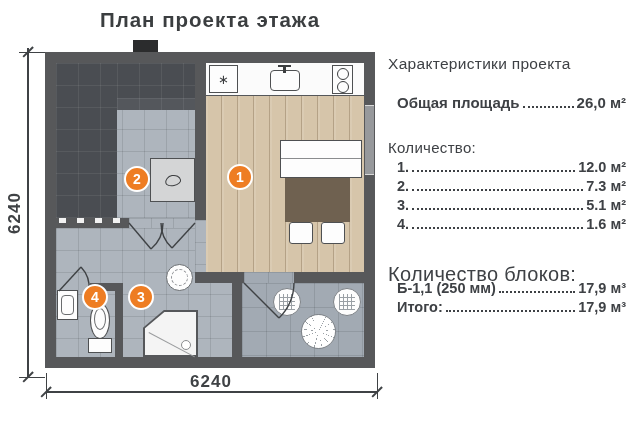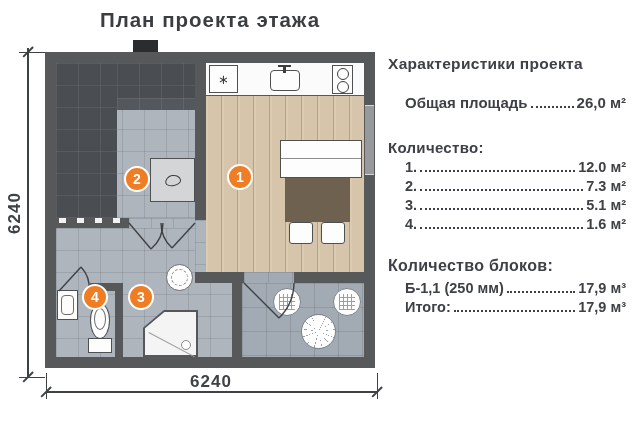--- a/index.html
+++ b/index.html
@@ -30,22 +30,22 @@
          border:2px solid #ffffff;box-sizing:border-box;color:#fff;font-weight:700;font-size:14px;
          display:flex;align-items:center;justify-content:center;z-index:9;}
   .teeth{position:absolute;height:5px;
          background:repeating-linear-gradient(90deg,#f2f2f2 0 7px,rgba(0,0,0,0) 7px 18px);}
   
   .dimline{position:absolute;background:#3f4245;}
   .tick{position:absolute;width:14px;height:1.6px;background:#3f4245;transform:rotate(-45deg);}
   .dimtext{position:absolute;font-size:17px;font-weight:700;color:#3f4245;letter-spacing:1px;}
   
   .specs{position:absolute;left:388px;top:55px;width:238px;height:372px;}
-  .spec-h{position:absolute;left:0;font-size:15.5px;font-weight:700;letter-spacing:.3px;white-space:nowrap;text-align:right;}
-  .row{position:absolute;left:17px;right:0;display:flex;align-items:flex-end;
+  .spec-h{position:absolute;left:0;font-size:15.5px;font-weight:400;letter-spacing:.3px;white-space:nowrap;text-align:right;}
+  .row{position:absolute;left:9px;right:0;display:flex;align-items:flex-end;
        font-size:14.5px;font-weight:700;white-space:nowrap;}
   .row .leader{flex:1;border-bottom:2px dotted #3e4145;margin:0 3px 3px 3px;min-width:10px;}
   .row .val{white-space:nowrap;text-align:right;}
 </style>
 </head>
 <body>
 
 <div class="title">План проекта этажа</div>
 
 <div class="abs" style="left:133px;top:40px;width:25px;height:16px;background:#2b2c2d;"></div>
@@ -180,21 +180,21 @@
     <span>3.</span>
     <span class="leader"></span>
     <span class="val">5.1 м²</span>
   </div>
   <div class="row" style="top:161px;">
     <span>4.</span>
     <span class="leader"></span>
     <span class="val">1.6 м²</span>
   </div>
 
-  <div class="spec-h" style="top:202px;font-size:16px;">Количество блоков:</div>
+  <div class="spec-h" style="top:208px;font-size:20px;">Количество блоков:</div>
 
   <div class="row" style="top:225px;">
     <span>Б-1,1 (250 мм)</span>
     <span class="leader"></span>
     <span class="val">17,9 м³</span>
   </div>
   <div class="row" style="top:244px;">
     <span>Итого:</span>
     <span class="leader"></span>
     <span class="val">17,9 м³</span>

